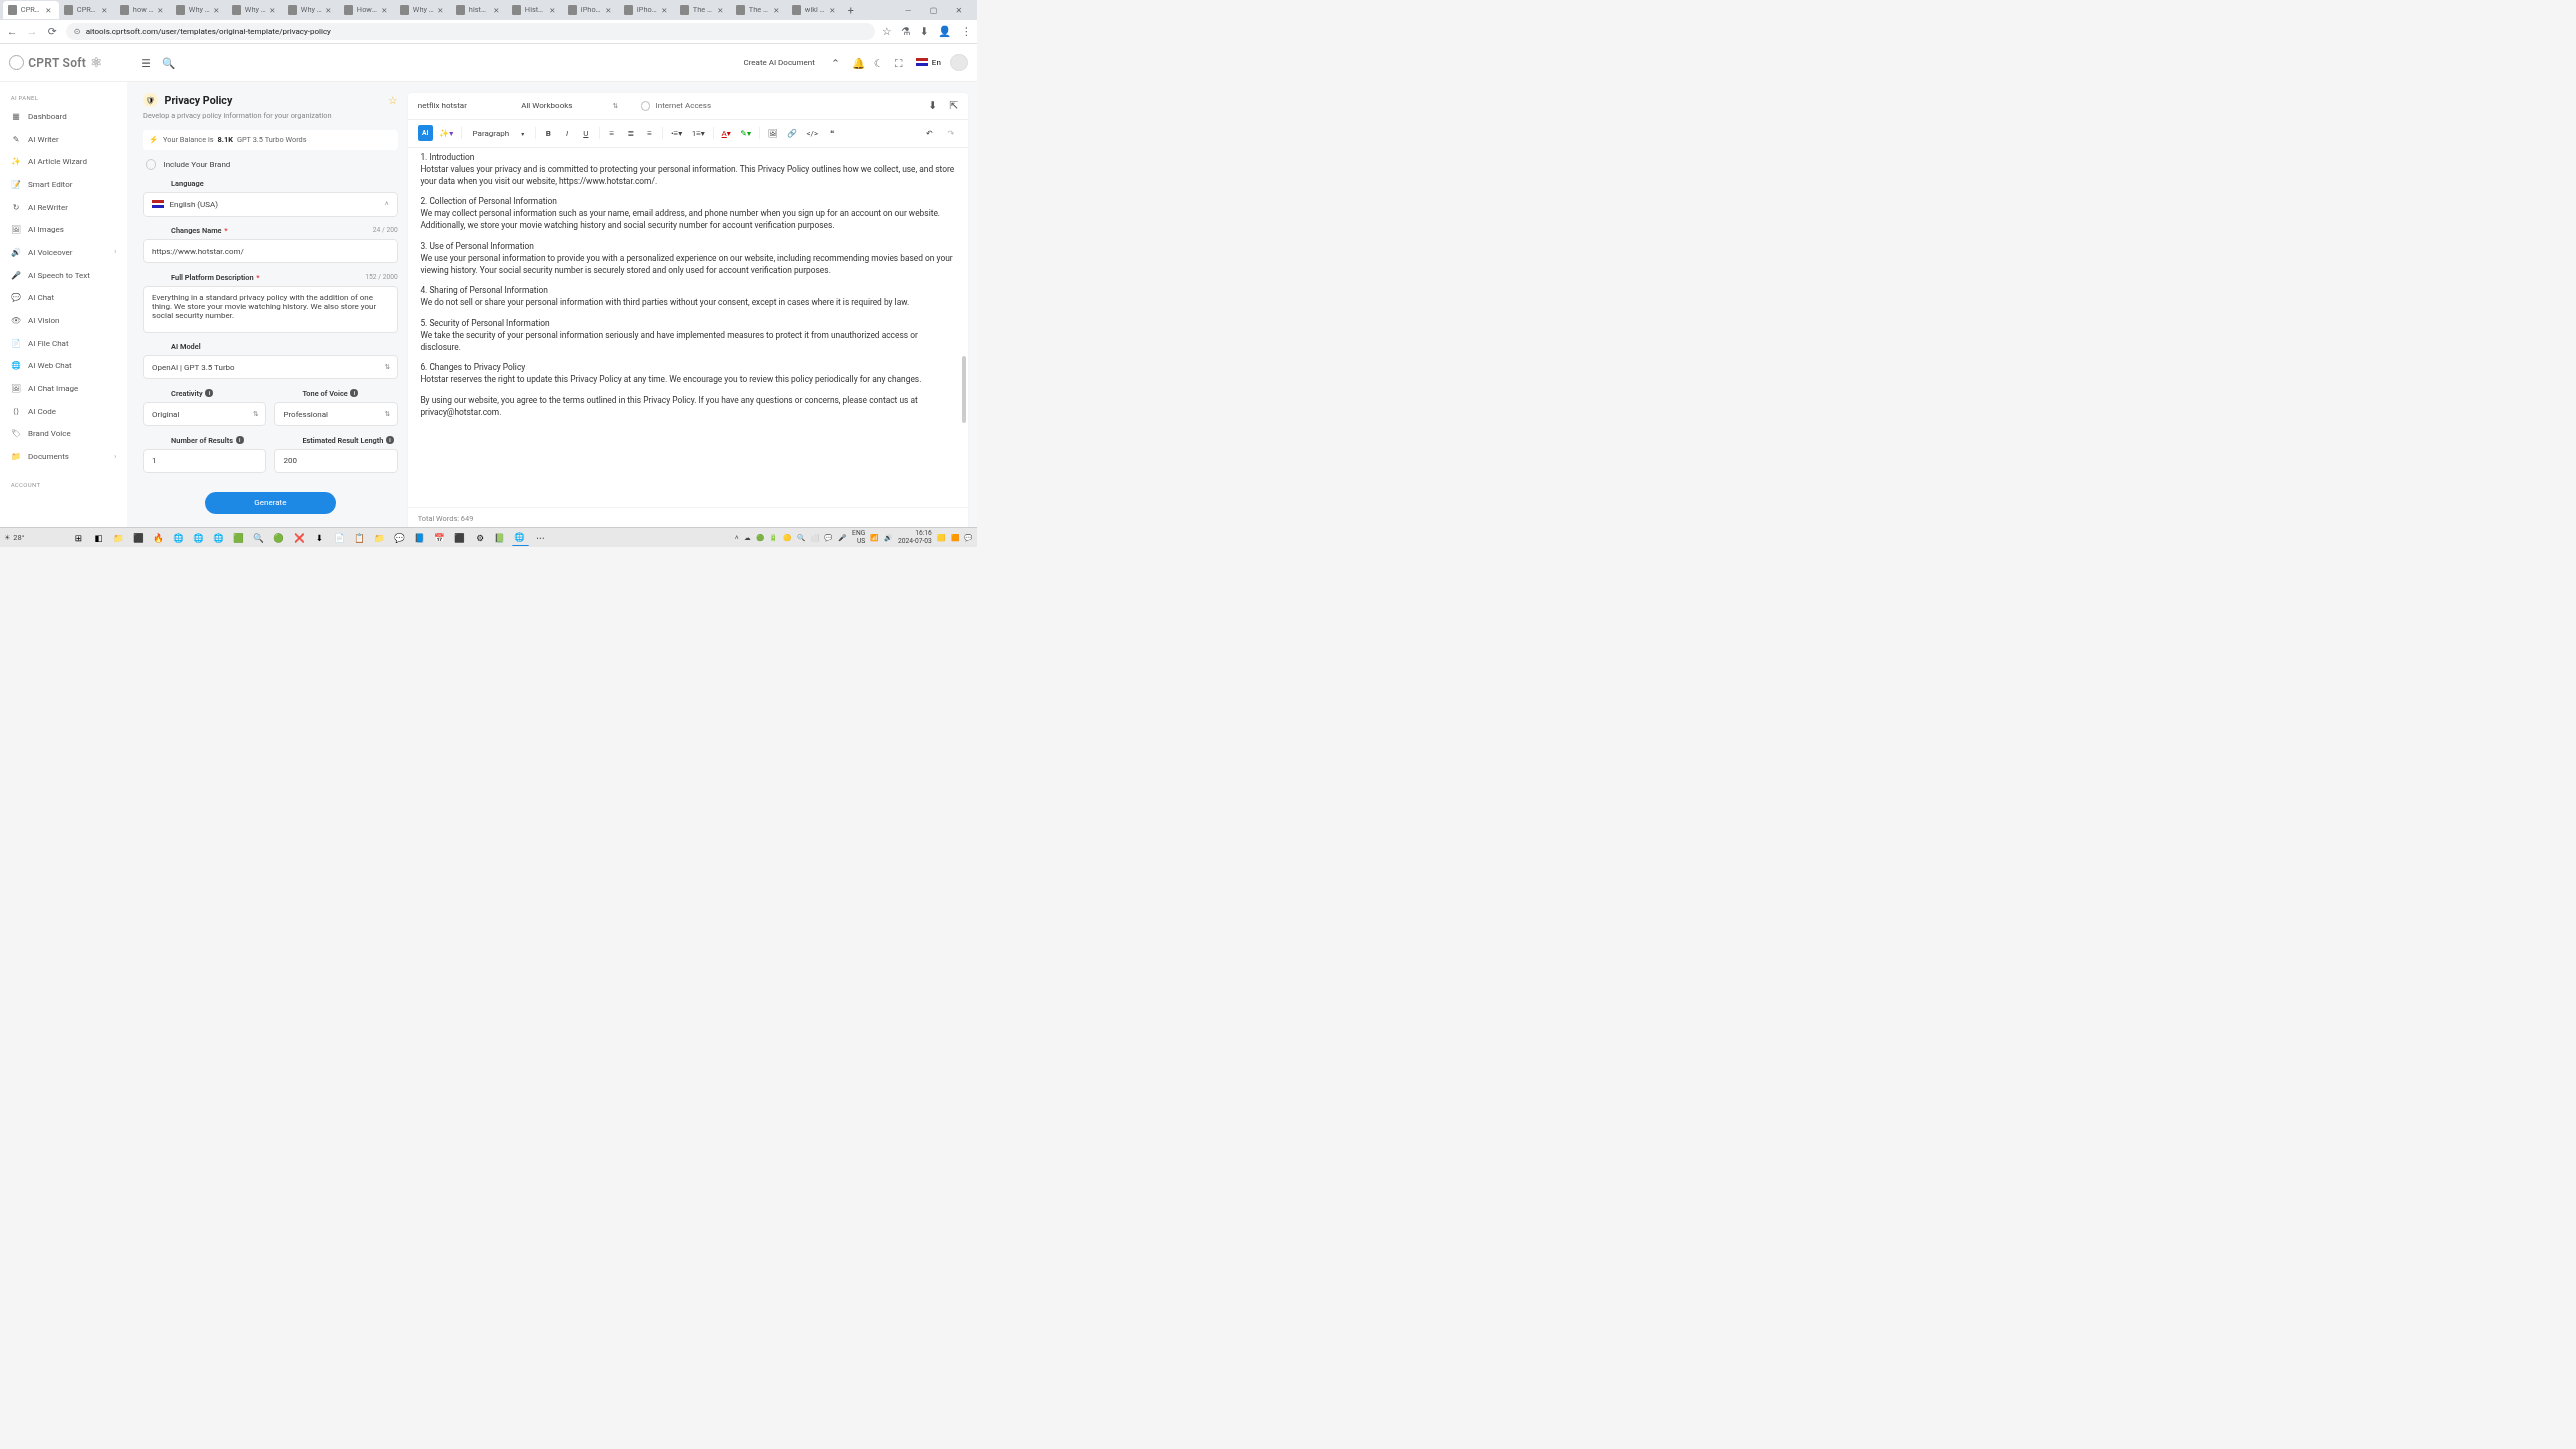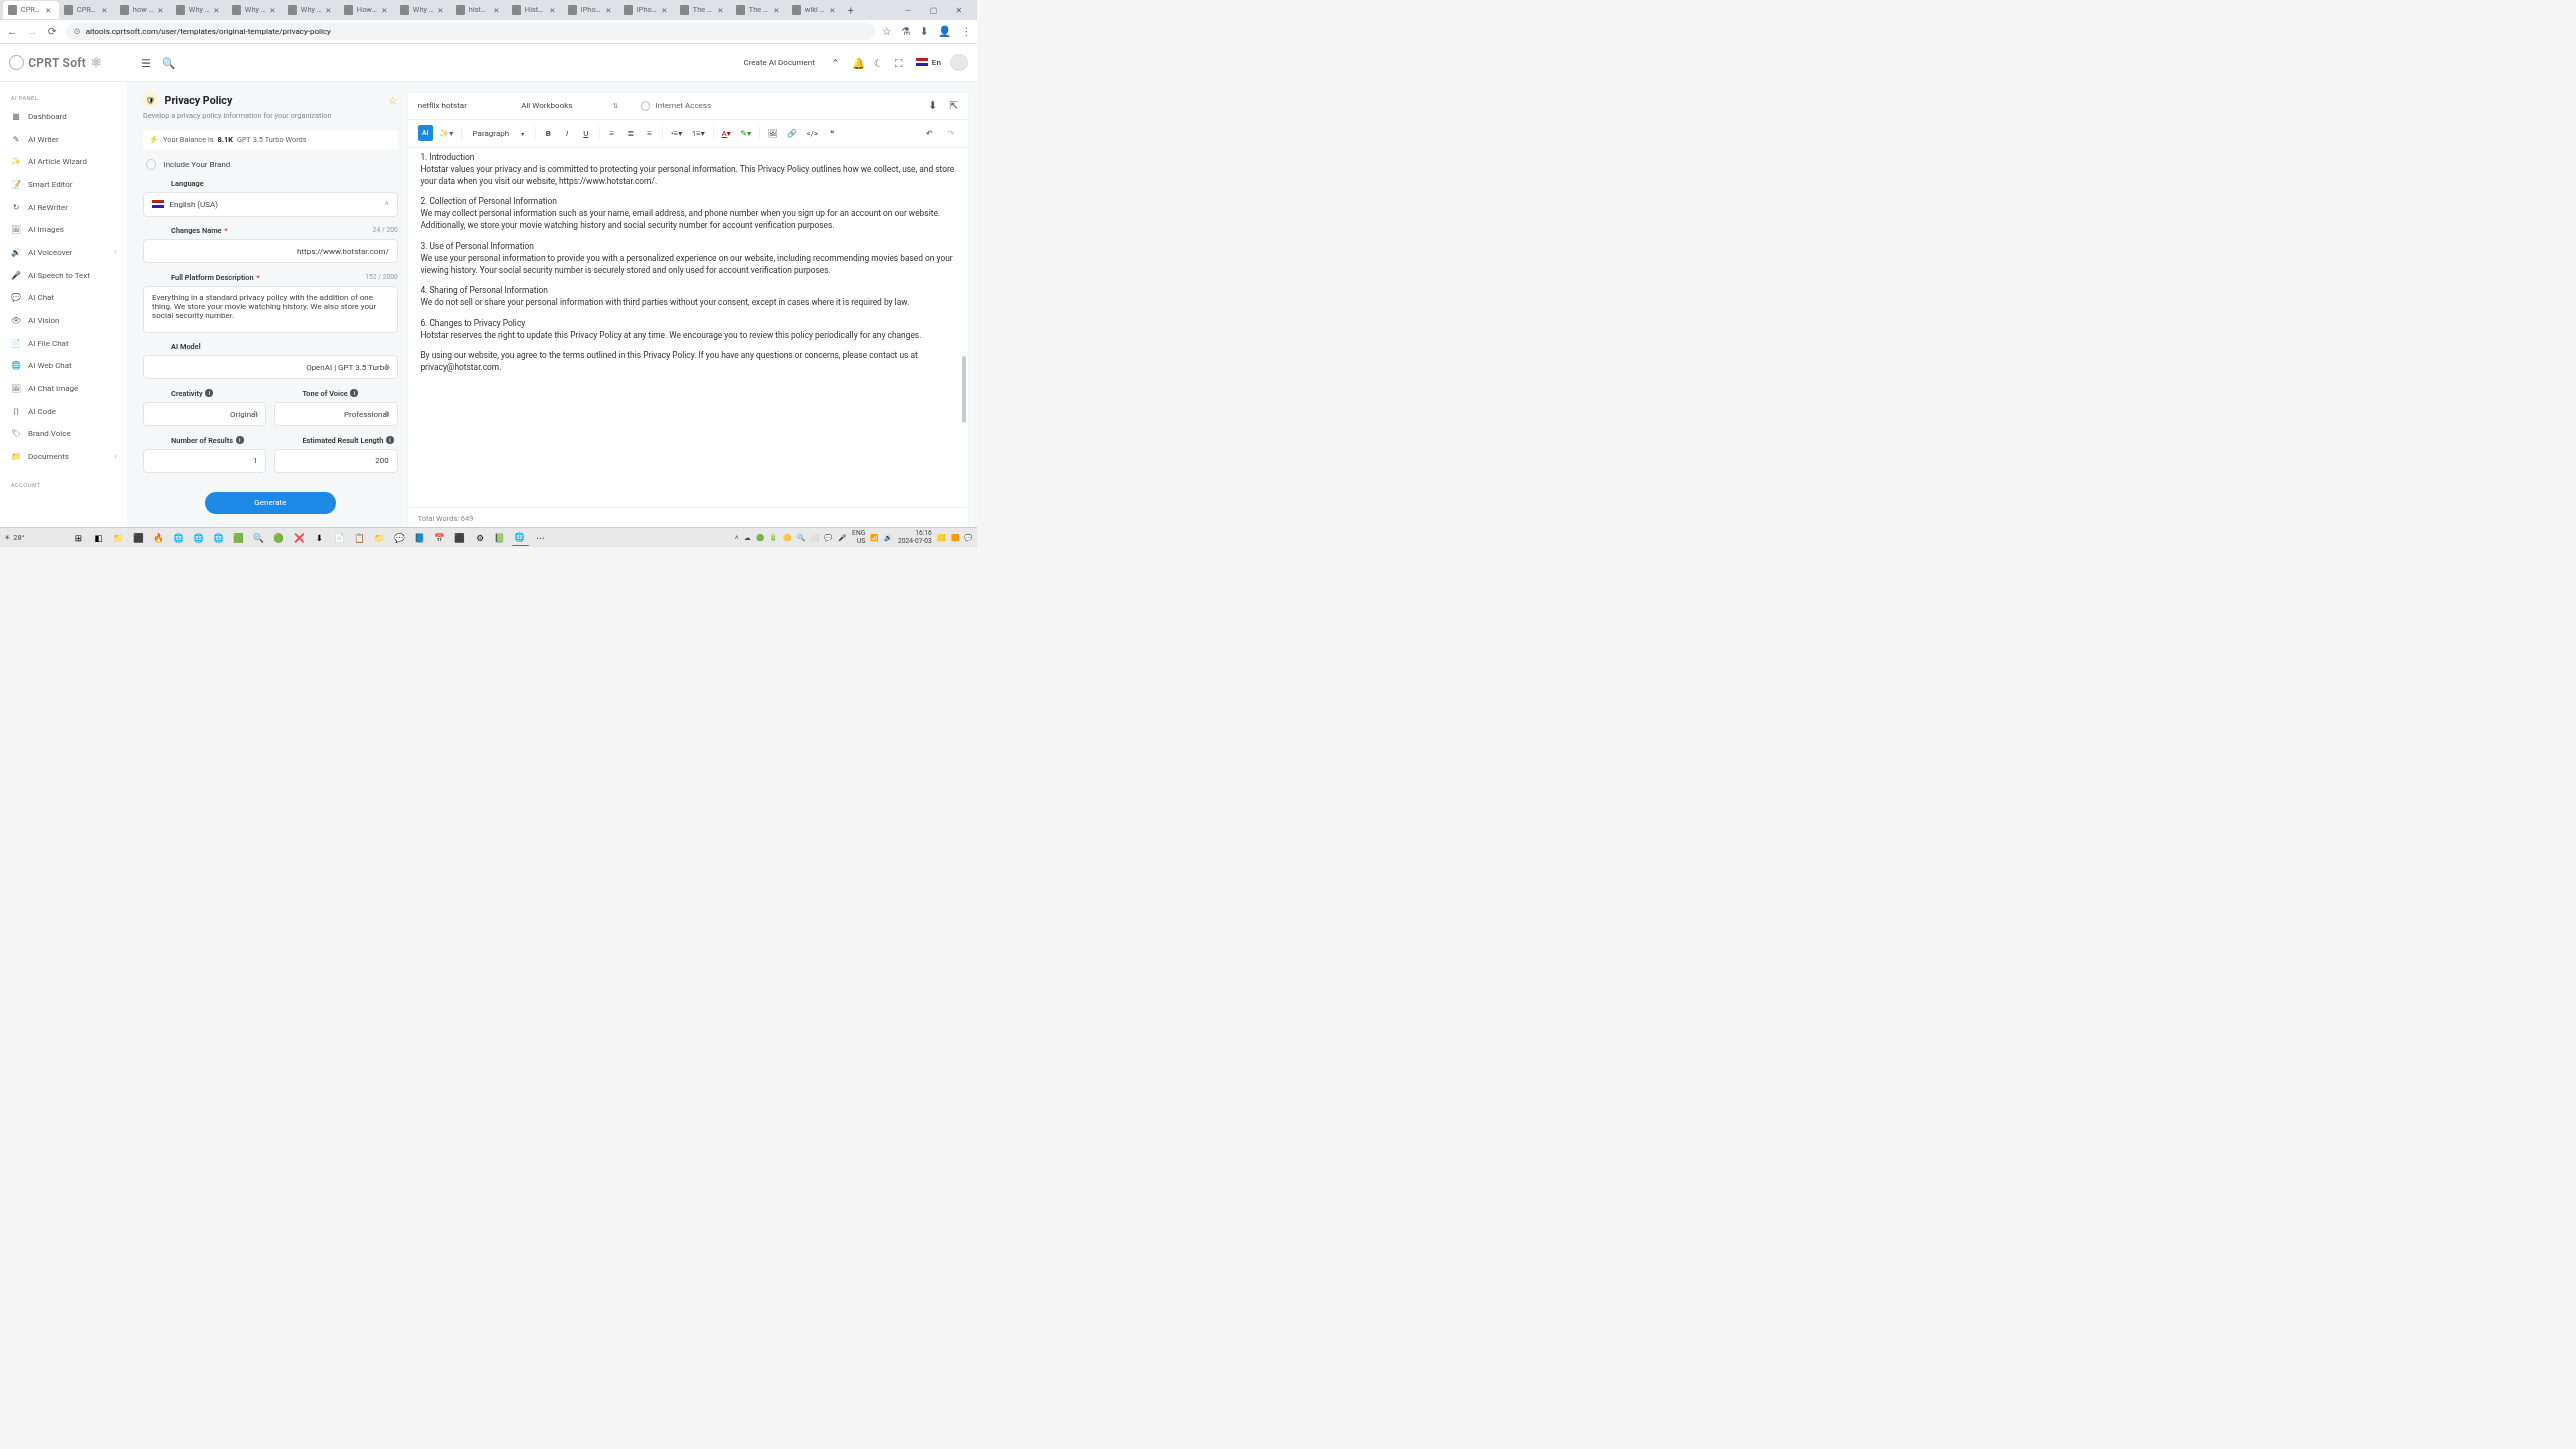--- a/index.html
+++ b/index.html
@@ -51,21 +51,21 @@
 .balance-row { display: flex; align-items: center; gap: 4px; font-size: 7.4px; color: #666; background: #fff; padding: 5.4px 6.7px; border-radius: 4px; margin-bottom: 9.4px; }
 .balance-row .bolt { color: #1e88e5; }
 .balance-row b { color: #222; }
 .include-brand { display: flex; align-items: center; gap: 7px; font-size: 8px; color: #444; margin-bottom: 9.4px; padding-left: 2.7px; }
 .circle-chk { width: 10.7px; height: 10.7px; border: 1px solid #ccc; border-radius: 50%; }
 
 .form-label { font-size: 7.4px; font-weight: 600; color: #333; margin-bottom: 4px; display: flex; align-items: center; gap: 2.7px; padding-left: 28px; }
 .form-label .req { color: #e53935; }
 .form-label .info { width: 8px; height: 8px; border-radius: 50%; background: #555; color: #fff; font-size: 5.4px; display: inline-flex; align-items: center; justify-content: center; }
 .counter { margin-left: auto; font-size: 6.7px; color: #999; font-weight: 400; }
-.form-field { background: #fff; border: 0.7px solid #e4e4e4; border-radius: 4px; padding: 6.7px 8px; font-size: 8px; color: #444; margin-bottom: 9.4px; display: flex; align-items: center; justify-content: flex-end; }
+.form-field { background: #fff; border: 0.7px solid #e4e4e4; border-radius: 4px; padding: 6.7px 8px; font-size: 8px; color: #444; margin-bottom: 9.4px; display: flex; align-items: center; }
 .form-field .flag { width: 12px; height: 8px; background: linear-gradient(#b22 33%, #fff 33% 66%, #22b 66%); margin-right: 5.4px; }
 .form-field .chev { margin-left: auto; color: #888; font-size: 6.7px; }
 .textarea { min-height: 47px; align-items: flex-start; position: relative; resize: vertical; }
 .two-col { display: flex; gap: 8px; }
 .two-col > div { flex: 1; }
 .select-field { position: relative; }
 .select-field::after { content: "⇅"; position: absolute; right: 6.7px; top: 6.7px; font-size: 6.7px; color: #888; }
 .generate-btn { width: 131px; margin: 9.4px auto 13.4px; display: block; background: #1e88e5; color: #fff; border: none; border-radius: 12px; padding: 6.7px; font-size: 8px; cursor: pointer; }
 
 .right-panel { flex: 1; background: #fff; border-radius: 2.7px 2.7px 0 0; display: flex; flex-direction: column; box-shadow: 0 0 2.7px rgba(0,0,0,0.04); }
@@ -449,20 +449,21 @@
           <span class="rte-btn">↶</span>
           <span class="rte-btn" style="opacity:.4">↷</span>
         </div>
       </div>
 
       <div class="doc-body">
         <p><span class="sec-head">1. Introduction</span><br><span>Hotstar values your privacy and is committed to protecting your personal information. This Privacy Policy outlines how we collect, use, and store your data when you visit our website, https://www.hotstar.com/.</span></p>
         <p><span class="sec-head">2. Collection of Personal Information</span><br><span>We may collect personal information such as your name, email address, and phone number when you sign up for an account on our website. Additionally, we store your movie watching history and social security number for account verification purposes.</span></p>
         <p><span class="sec-head">3. Use of Personal Information</span><br><span>We use your personal information to provide you with a personalized experience on our website, including recommending movies based on your viewing history. Your social security number is securely stored and only used for account verification purposes.</span></p>
         <p><span class="sec-head">4. Sharing of Personal Information</span><br><span>We do not sell or share your personal information with third parties without your consent, except in cases where it is required by law.</span></p>
+        <p><span class="sec-head">5. Security of Personal Information</span><br><span>We take the security of your personal information seriously and have implemented measures to protect it from unauthorized access or disclosure.</span></p>
         <p><span class="sec-head">6. Changes to Privacy Policy</span><br><span>Hotstar reserves the right to update this Privacy Policy at any time. We encourage you to review this policy periodically for any changes.</span></p>
         <p><span>By using our website, you agree to the terms outlined in this Privacy Policy. If you have any questions or concerns, please contact us at privacy@hotstar.com.</span></p>
         <div class="scroll-thumb"></div>
       </div>
       <div class="doc-footer">Total Words: 649</div>
     </div>
   </div>
 </div>
 
 <div class="taskbar">

